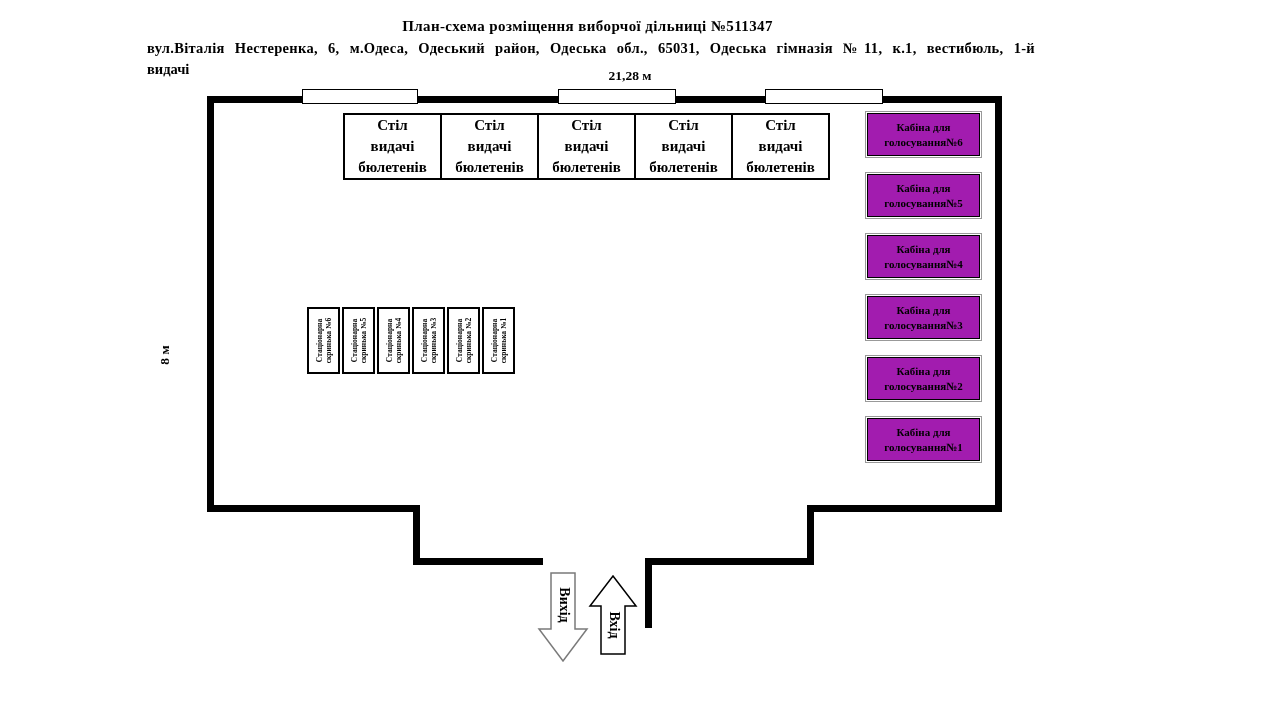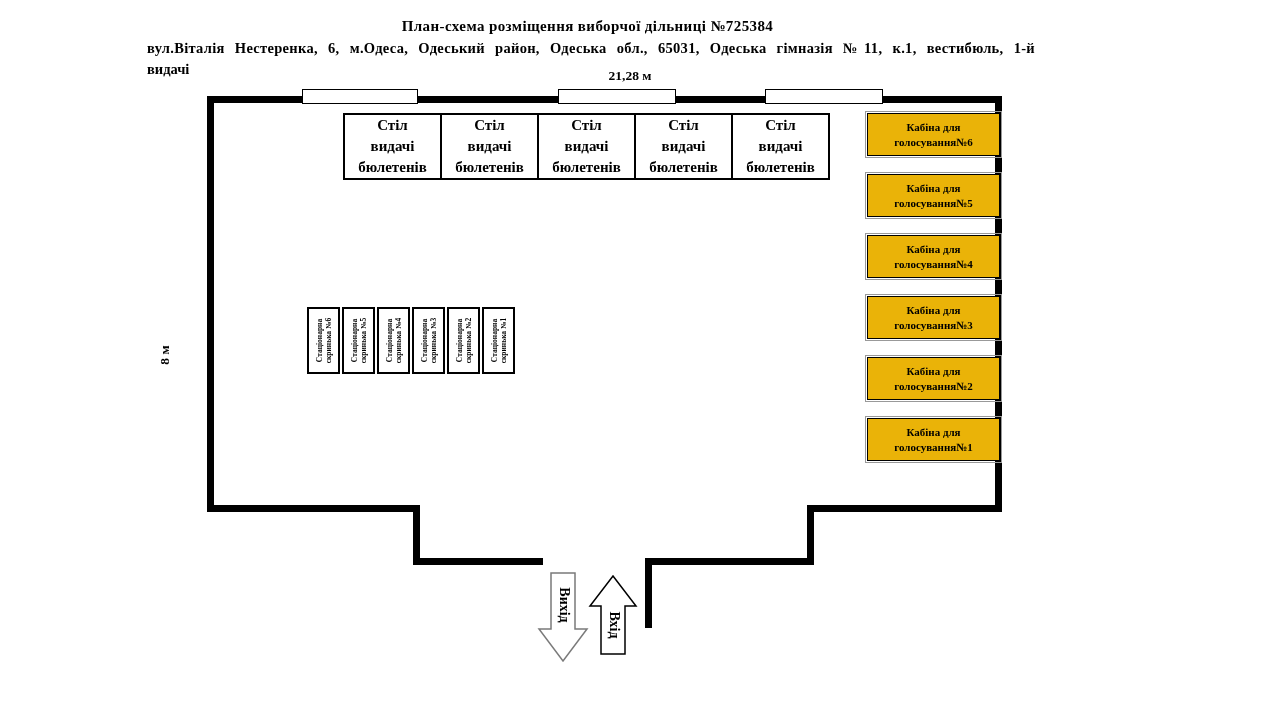--- a/index.html
+++ b/index.html
@@ -66,26 +66,26 @@
     display: flex; align-items: center; justify-content: center;
     text-align: center;
     font-size: 15px;
     line-height: 1.4;
     white-space: pre-line;
     z-index: 2;
   }
 
   
   .booth {
-    left: 867px; width: 133px; height: 43px;
+    left: 867px; width: 113px; height: 43px;
     border: 1px solid #000;
     outline: 1px solid #999;
     outline-offset: 1px;
     box-sizing: border-box;
-    background: #eab308;
+    background: #a21caf;
     display: flex; align-items: center; justify-content: center;
     text-align: center;
     font-size: 11px;
     line-height: 1.3;
     white-space: pre-line;
     z-index: 2;
   }
 
   
   .bbox {
@@ -114,21 +114,21 @@
     font-weight: bold;
     font-size: 14px;
     fill: #000;
   }
 </style>
 </head>
 <body>
 
 <div id="canvas">
 
-  <div class="abs title">План-схема розміщення виборчої дільниці №725384</div>
+  <div class="abs title">План-схема розміщення виборчої дільниці №511347</div>
   <div class="abs address1">вул.Віталія Нестеренка, 6, м.Одеса, Одеський район, Одеська обл., 65031, Одеська гімназія №11, к.1, вестибюль, 1-й</div>
   <div class="abs address2">видачі</div>
 
   <div class="abs dim-top">21,28 м</div>
   <div class="abs dim-left">8 м</div>
 
   <div class="abs wall" style="left:207px; top:96px;  width:795px; height:7px;"></div>
   <div class="abs wall" style="left:207px; top:96px;  width:7px;  height:416px;"></div>
   <div class="abs wall" style="left:995px; top:96px;  width:7px;  height:416px;"></div>
   <div class="abs wall" style="left:207px; top:505px; width:213px; height:7px;"></div>

